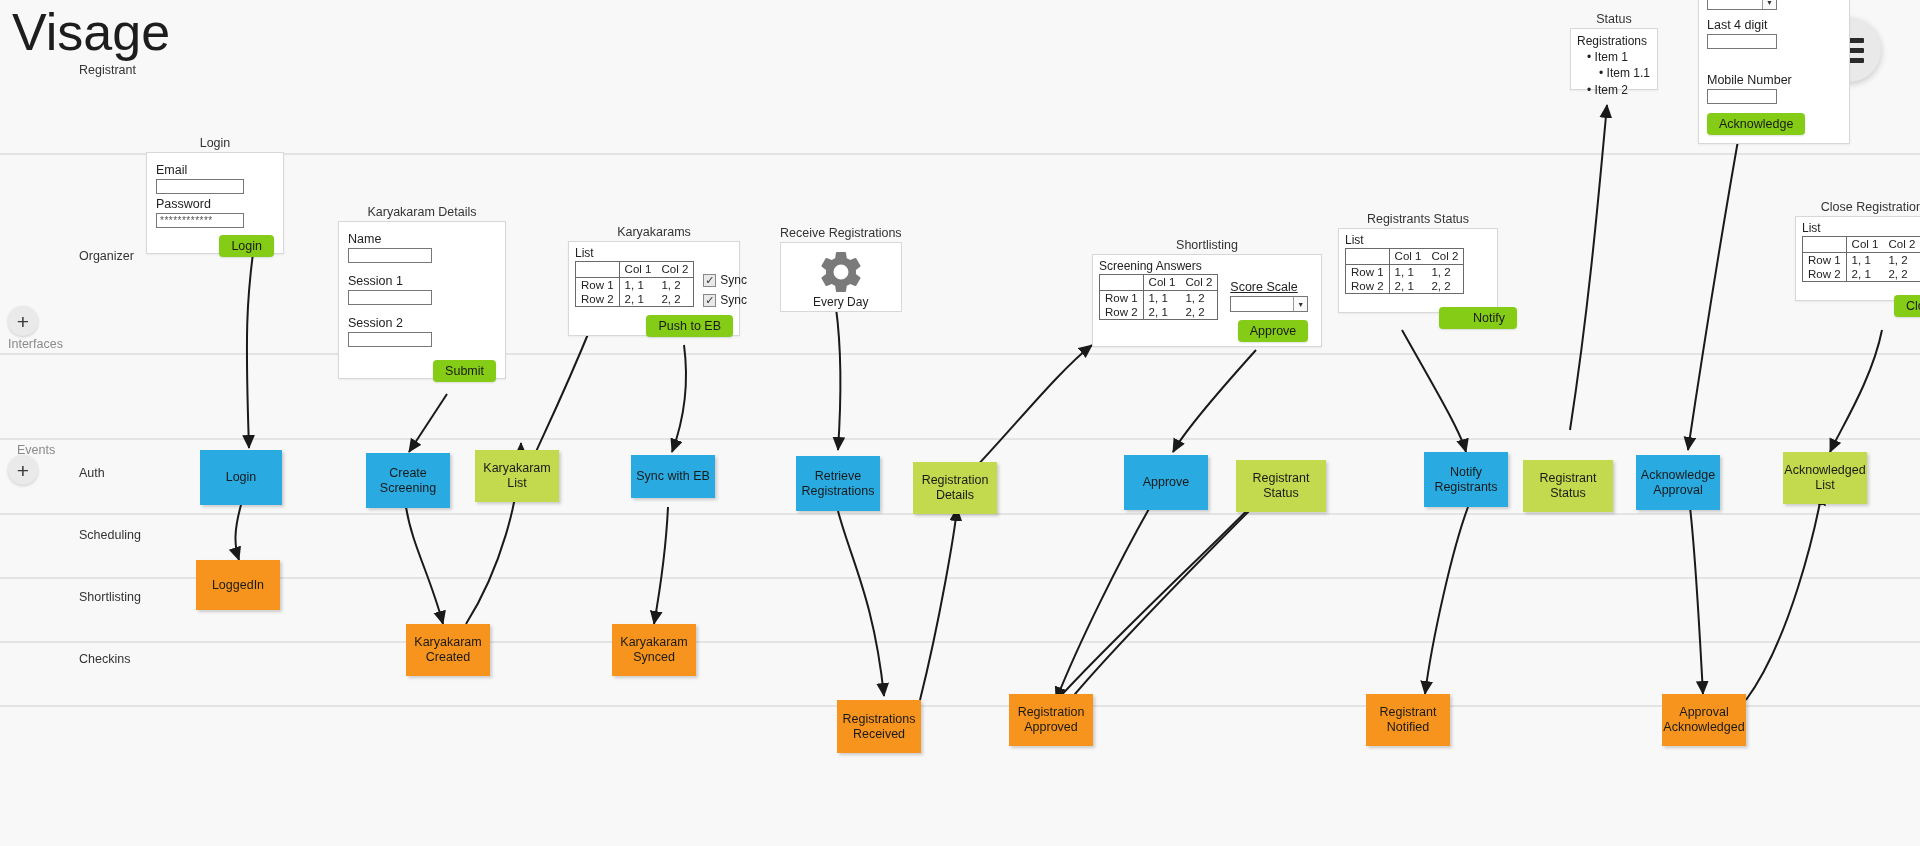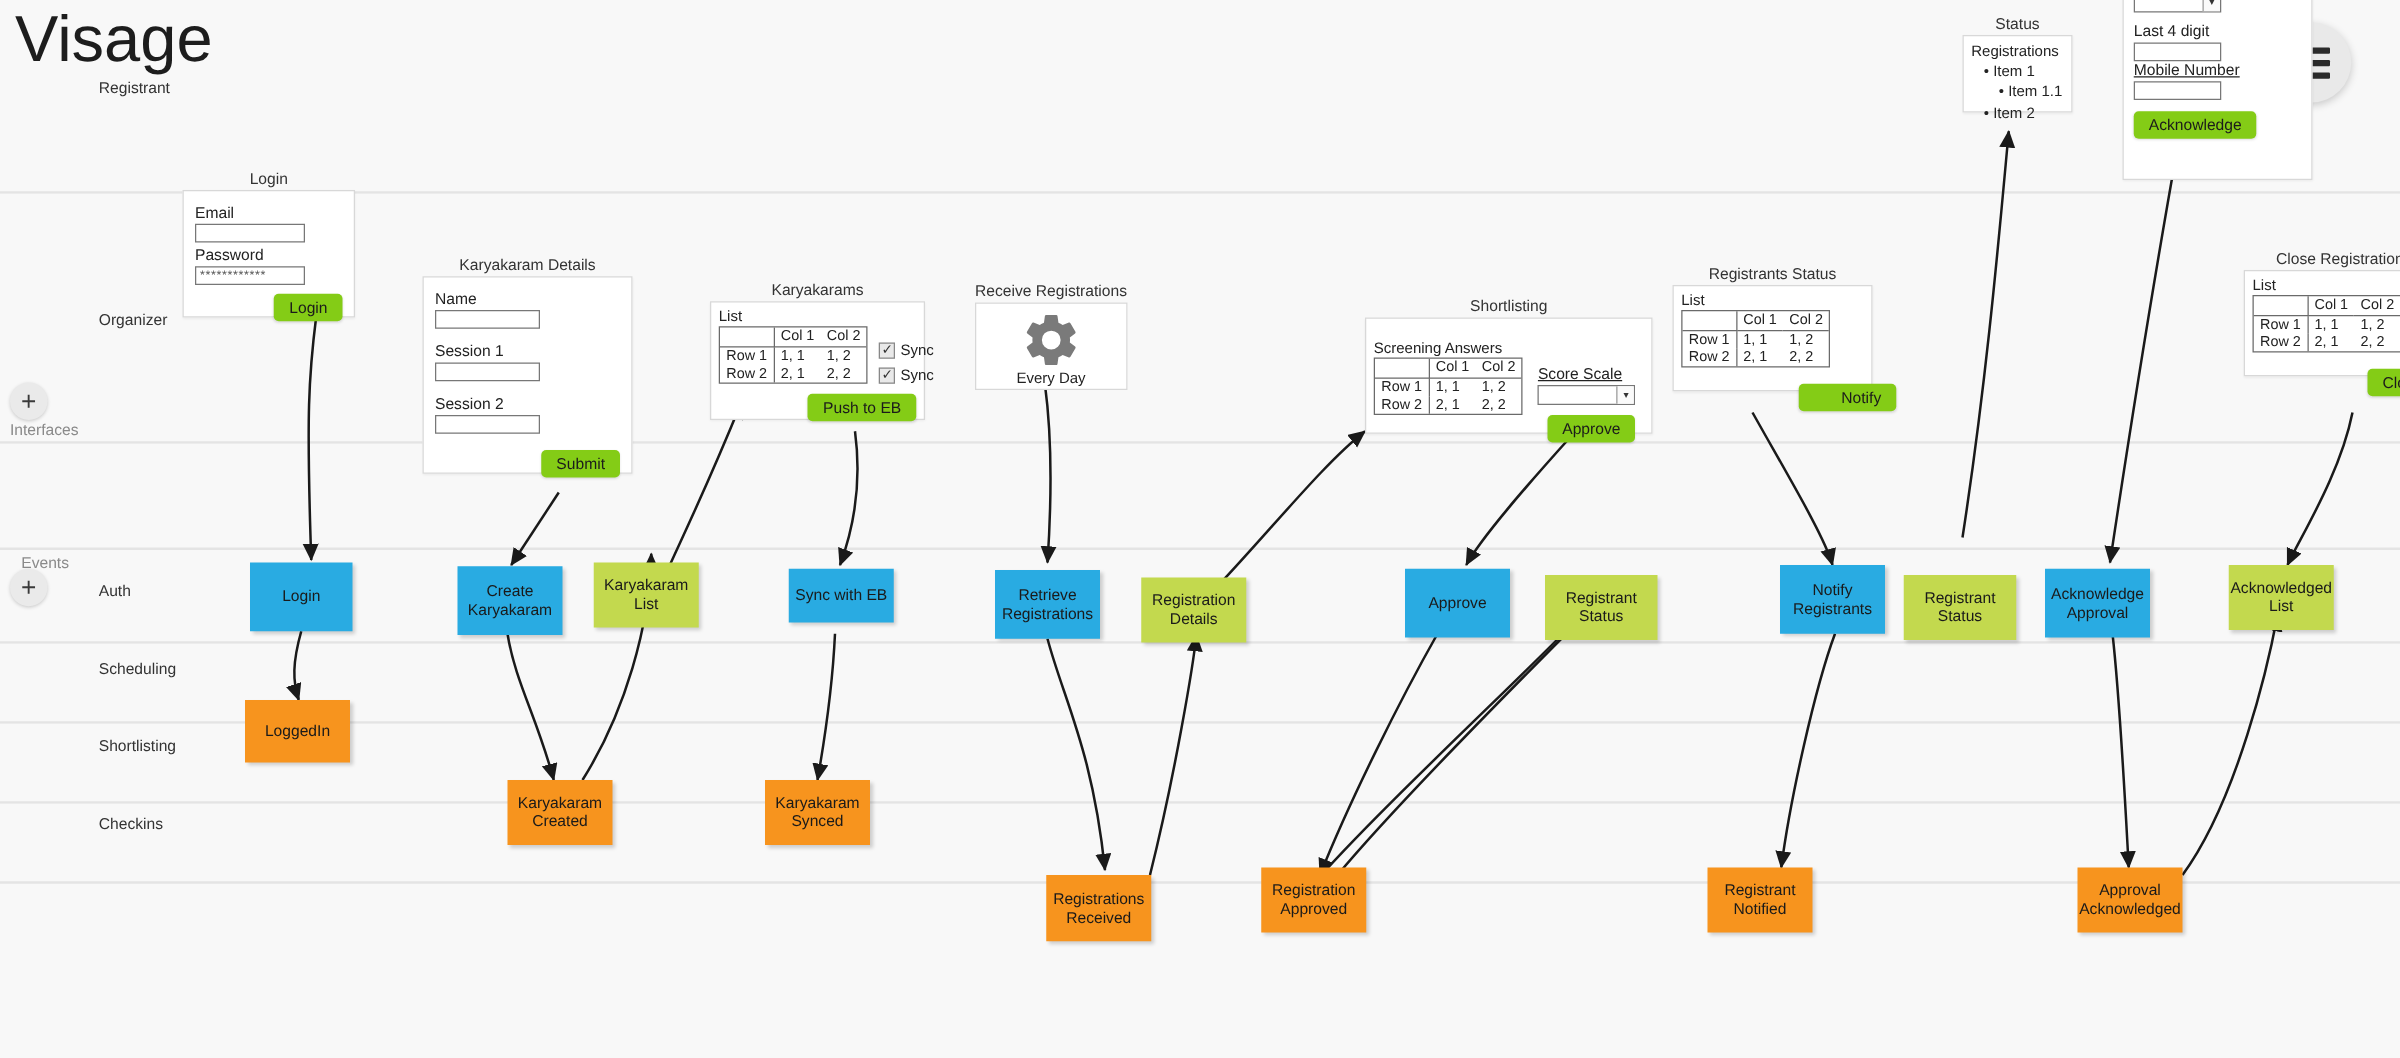--- a/index.html
+++ b/index.html
@@ -314,21 +314,21 @@
     <div class="gear-box">
       <svg width="58" height="50" viewBox="0 0 24 24">
         <path fill="#7a7a7a" d="M19.14 12.94a7.07 7.07 0 0 0 .06-.94 7.07 7.07 0 0 0-.06-.94l2.03-1.58a.5.5 0 0 0 .12-.62l-1.92-3.32a.5.5 0 0 0-.6-.22l-2.39.96a7.3 7.3 0 0 0-1.62-.94l-.36-2.54a.5.5 0 0 0-.5-.42h-3.84a.5.5 0 0 0-.5.42l-.36 2.54c-.58.24-1.12.56-1.62.94l-2.39-.96a.5.5 0 0 0-.6.22L2.67 8.86a.5.5 0 0 0 .12.62l2.03 1.58a7.3 7.3 0 0 0 0 1.88l-2.03 1.58a.5.5 0 0 0-.12.62l1.92 3.32c.12.22.38.3.6.22l2.39-.96c.5.38 1.04.7 1.62.94l.36 2.54c.04.24.25.42.5.42h3.84c.25 0 .46-.18.5-.42l.36-2.54c.58-.24 1.12-.56 1.62-.94l2.39.96c.22.08.48 0 .6-.22l1.92-3.32a.5.5 0 0 0-.12-.62l-2.03-1.58zM12 15.6A3.6 3.6 0 1 1 15.6 12 3.6 3.6 0 0 1 12 15.6z"></path>
       </svg>
       <div class="gear-cap">Every Day</div>
     </div>
   </div>
 
   <div class="panel" style="left:1092px; top:238px; width:230px;">
     <div class="panel-title">Shortlisting</div>
-    <div class="panel-body" style="height:93px; padding:16px 6px;">
+    <div class="panel-body" style="height:93px; padding:4px 6px;">
       <div class="list-cap">Screening Answers</div>
       <div style="display:flex; gap:12px; align-items:flex-start;">
         <div class="tbl-wrap">
           <table class="mini">
             <tbody>
                 <tr class="hdr">
               <td class="rowhdr"></td>
               <td>Col 1</td>
               <td>Col 2</td>
             </tr>
@@ -437,30 +437,30 @@
     </div>
   </div>
 
   <div class="panel" style="left:1698px; top:-16px; width:152px;">
     <div class="panel-body" style="height:160px; padding:5px 8px;">
       <div class="select-box" style="width:70px; margin-top:4px;">
         <span class="select-arrow">▼</span>
       </div>
       <div class="fld-label" style="margin-top:8px;">Last 4 digit</div>
       <div class="fld-input" style="width:70px;"></div>
-      <div class="fld-label" style="margin-top:0;text-decoration:underline;">Mobile Number</div>
+      <div class="fld-label" style="margin-top:24px;">Mobile Number</div>
       <div class="fld-input" style="width:70px;"></div>
       <div style="margin-top:9px;">
         <span class="btn-blue">Acknowledge</span>
       </div>
     </div>
   </div>
 
   <div class="node blue" style="left:200px;  top:450px; width:82px; height:55px;">Login</div>
-  <div class="node blue" style="left:366px;  top:453px; width:84px; height:55px;">Create Karyakaram</div>
+  <div class="node blue" style="left:366px;  top:453px; width:84px; height:55px;">Create Screening</div>
   <div class="node green" style="left:475px;  top:450px; width:84px; height:52px;">Karyakaram List</div>
   <div class="node blue" style="left:631px;  top:455px; width:84px; height:43px;">Sync with EB</div>
   <div class="node blue" style="left:796px;  top:456px; width:84px; height:55px;">Retrieve Registrations</div>
   <div class="node green" style="left:913px;  top:462px; width:84px; height:52px;">Registration Details</div>
   <div class="node blue" style="left:1124px; top:455px; width:84px; height:55px;">Approve</div>
   <div class="node green" style="left:1236px; top:460px; width:90px; height:52px;">Registrant Status</div>
   <div class="node blue" style="left:1424px; top:452px; width:84px; height:55px;">Notify Registrants</div>
   <div class="node green" style="left:1523px; top:460px; width:90px; height:52px;">Registrant Status</div>
   <div class="node blue" style="left:1636px; top:455px; width:84px; height:55px;">Acknowledge Approval</div>
   <div class="node green" style="left:1783px; top:452px; width:84px; height:52px;">Acknowledged List</div>

